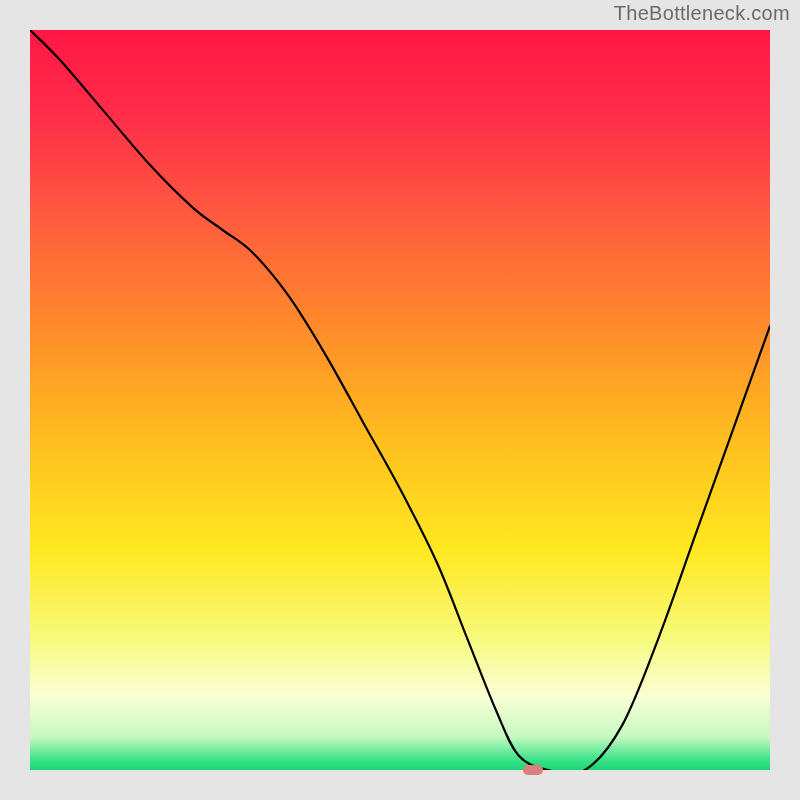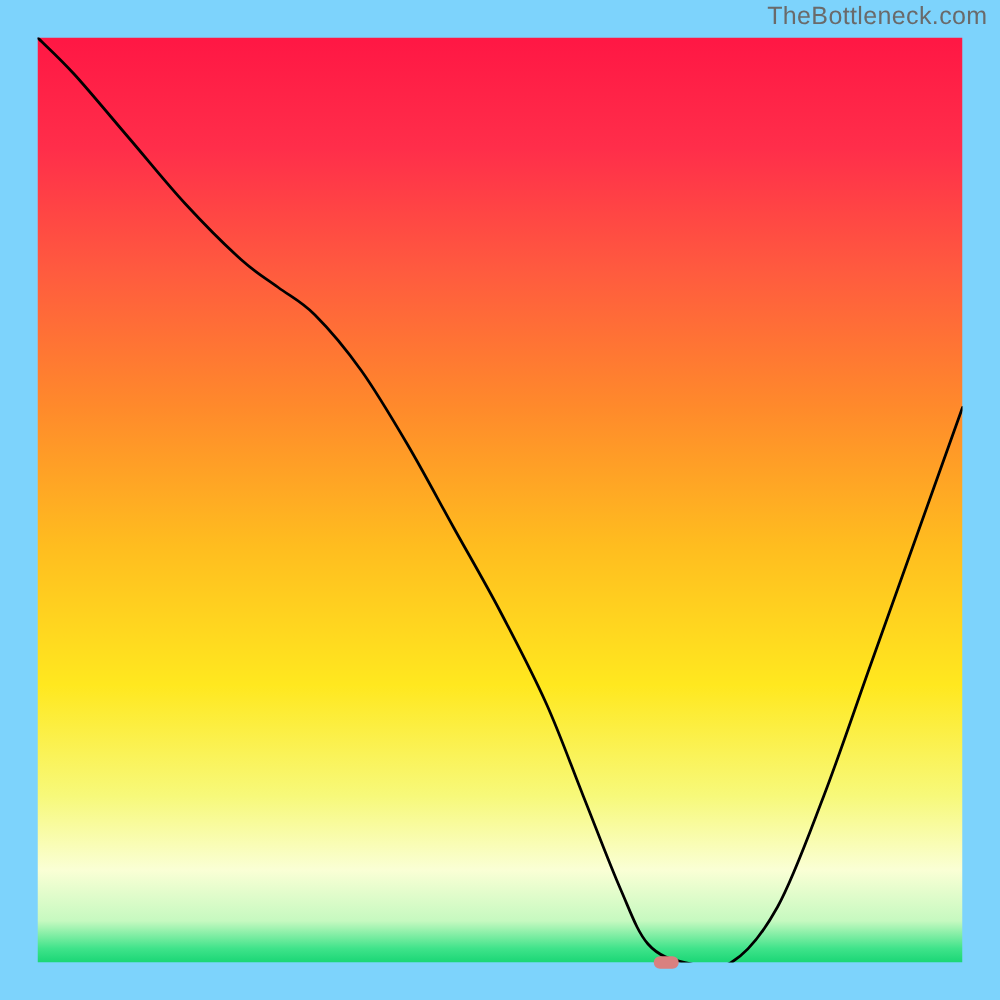--- a/index.html
+++ b/index.html
@@ -8,21 +8,21 @@
     width: 800px;
     height: 800px;
     background: #000;
     overflow: hidden;
     font-family: Arial, Helvetica, sans-serif;
   }
   .frame {
     position: relative;
     width: 800px;
     height: 800px;
-    background: #7dd3fc;
+    background: #e5e5e5;
   }
   .watermark {
     position: absolute;
     top: 2px;
     right: 10px;
     color: #6a6a6a;
     font-size: 20px;
     font-weight: 500;
     letter-spacing: 0.3px;
     z-index: 10;

